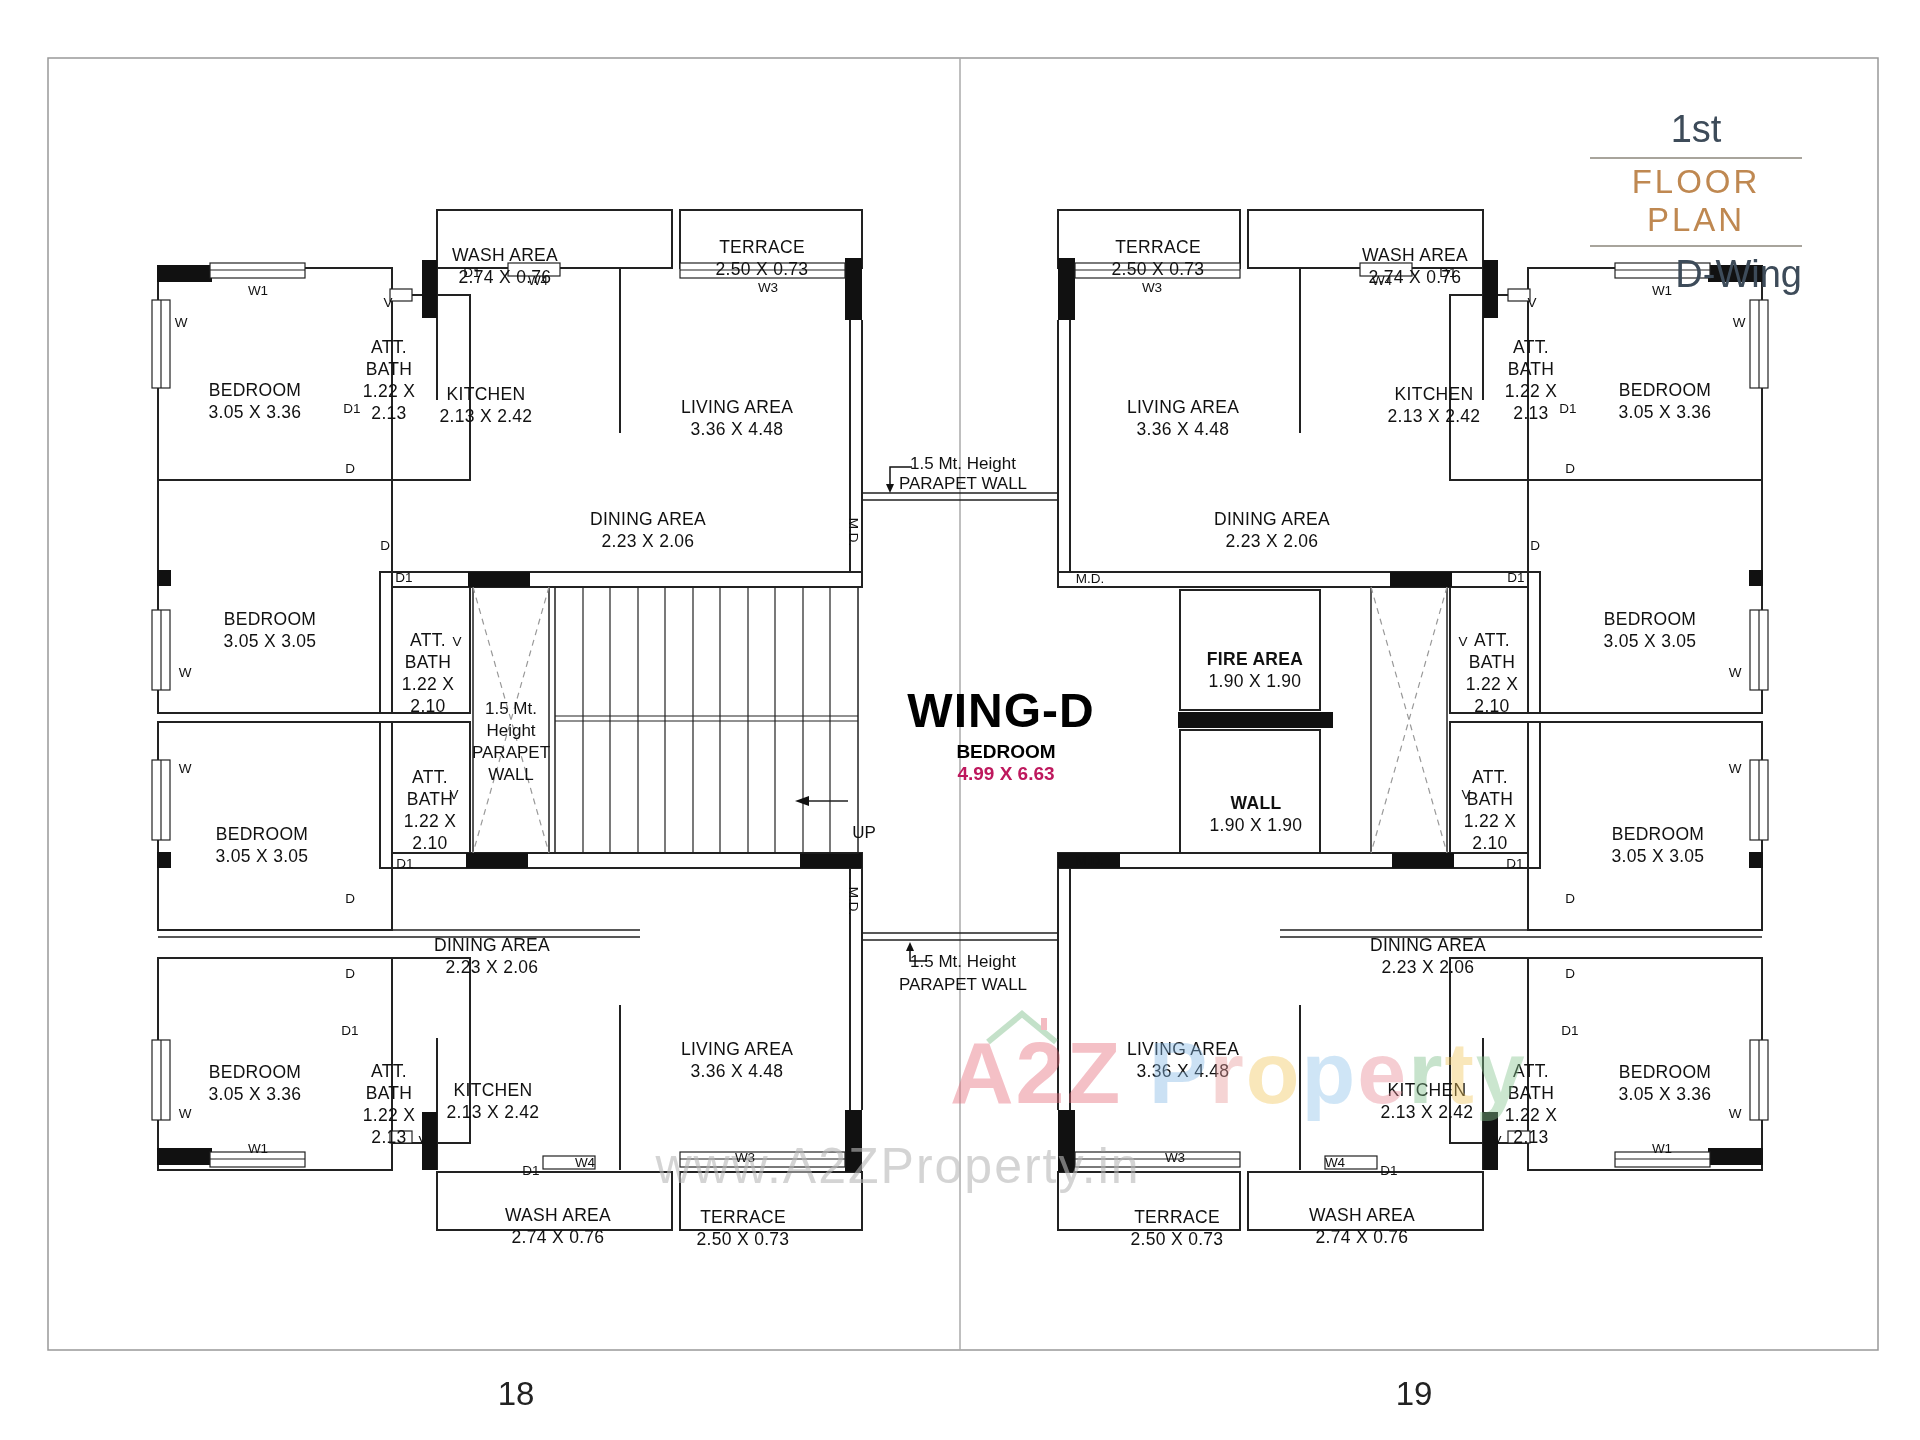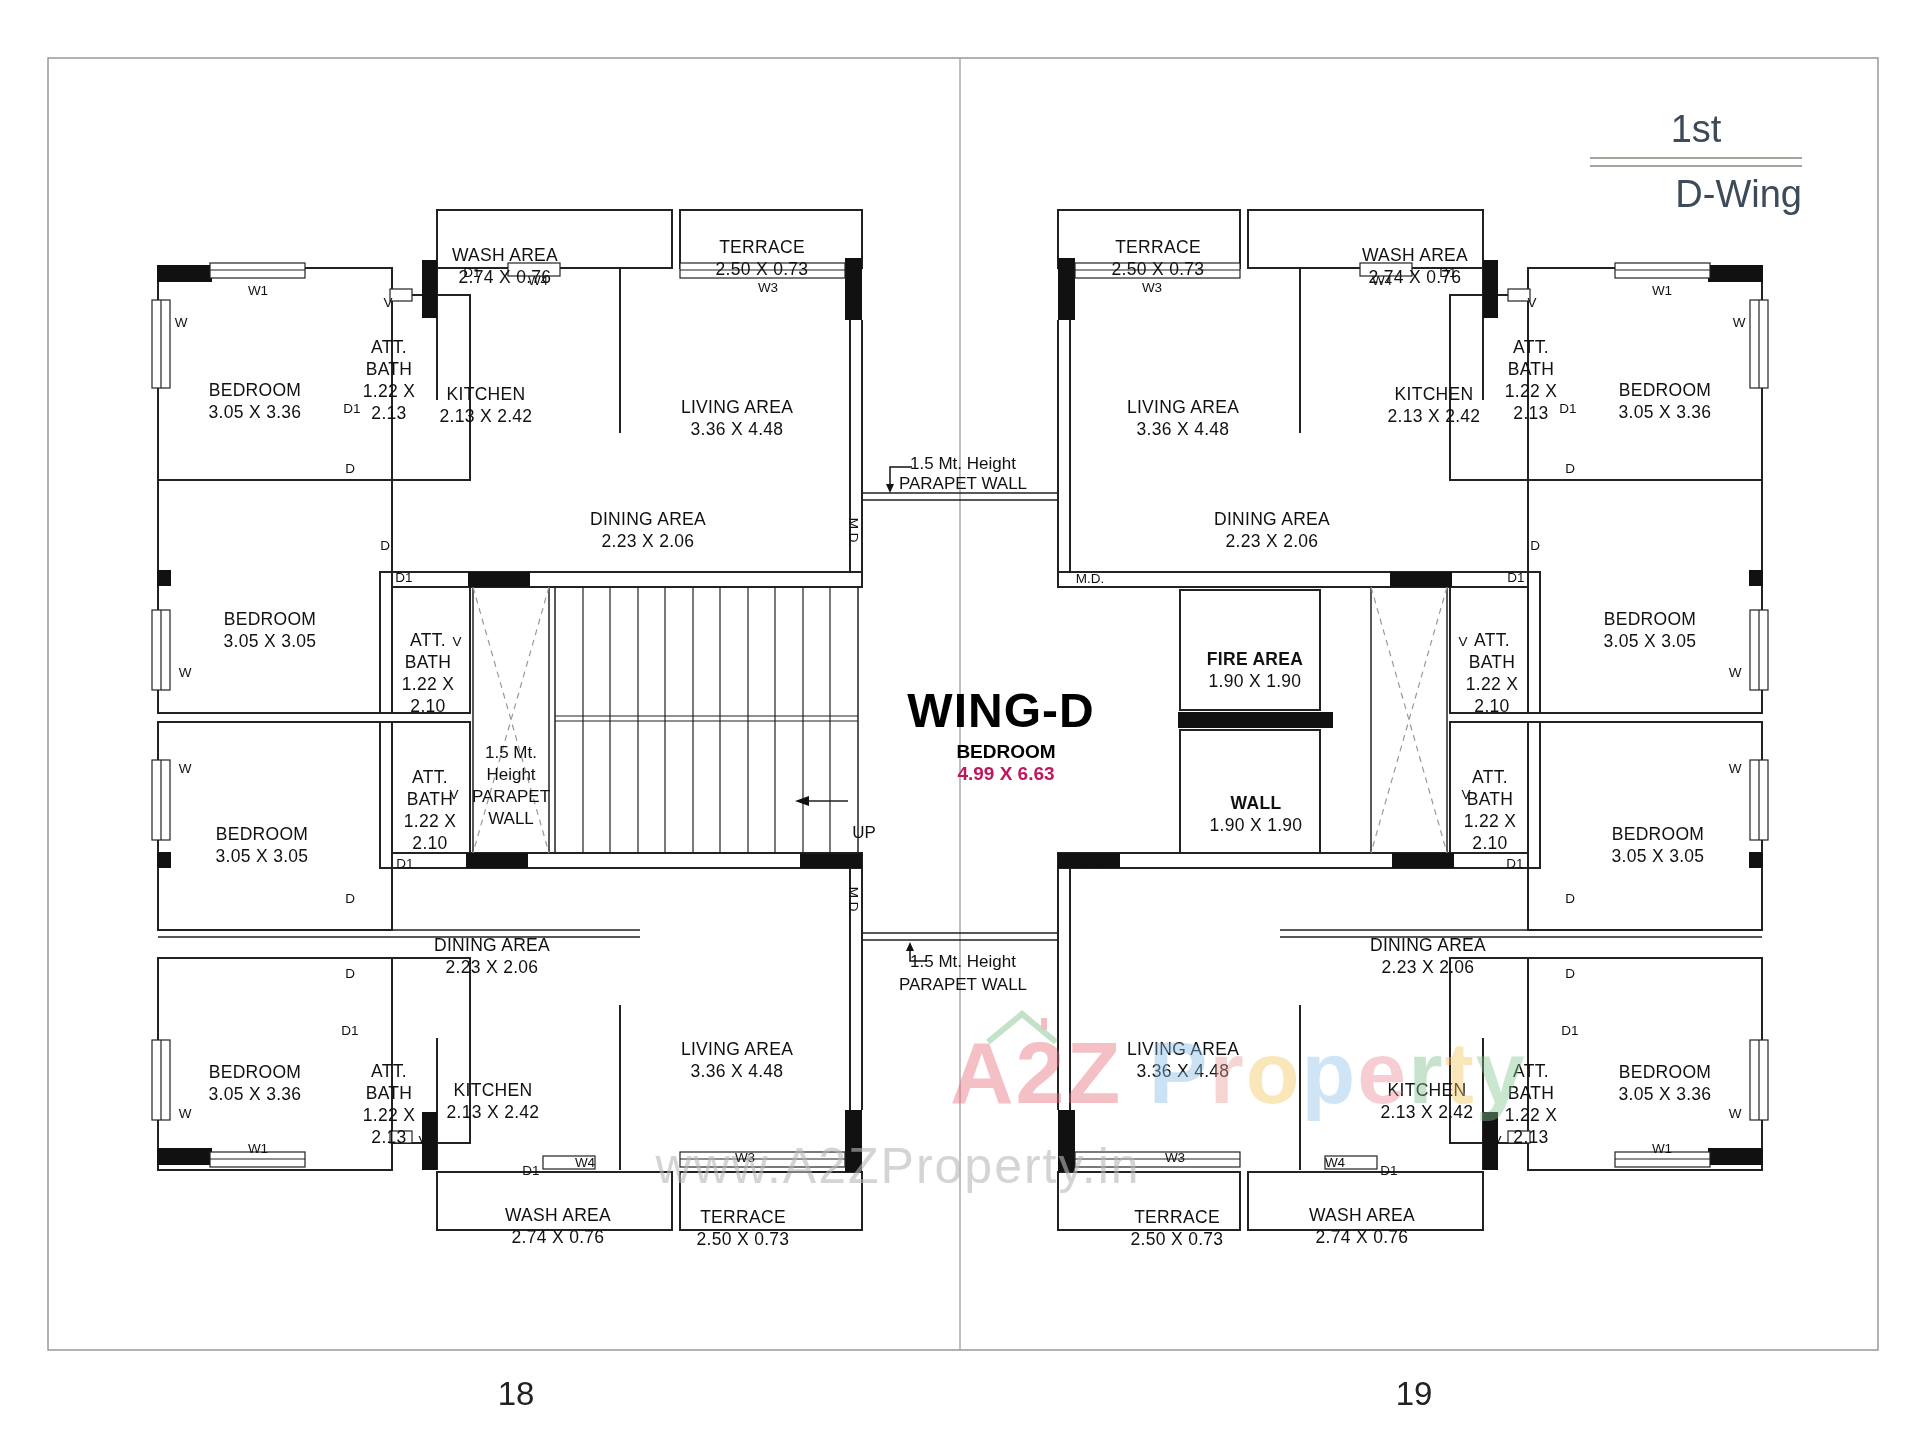--- a/index.html
+++ b/index.html
@@ -144,32 +144,33 @@
 
     <g opacity="0.45" fill="none" stroke-width="6">
       <path d="M988,1042 L1022,1014 L1056,1042" stroke="#7cbd88"></path>
       <line x1="1044" y1="1018" x2="1044" y2="1030" stroke="#e66a7a"></line>
     </g>
   </svg>
 
   <div class="title-block">
     <div class="title-floor">1st</div>
     <div class="title-rule"></div>
+    <div class="title-plan">FLOOR PLAN</div>
     <div class="title-rule"></div>
     <div class="title-wing">D-Wing</div>
   </div>
 
   <div class="wing-title" style="left:1001px;top:710px;position:absolute;transform:translate(-50%,-50%)">WING-D</div>
   <div class="passage" style="left:1006px;top:752px">BEDROOM</div>
   <div class="passage-dims" style="left:1006px;top:774px">4.99 X 6.63</div>
   <div class="annot" style="left:963px;top:464px">1.5 Mt. Height</div>
   <div class="annot" style="left:963px;top:484px">PARAPET WALL</div>
   <div class="annot" style="left:963px;top:962px">1.5 Mt. Height</div>
   <div class="annot" style="left:963px;top:985px">PARAPET WALL</div>
-  <div class="annot" style="left:511px;top:786px">1.5 Mt.
+  <div class="annot" style="left:511px;top:742px">1.5 Mt.
 Height
 PARAPET
 WALL</div>
   <div class="up-lbl" style="left:864px;top:833px">UP</div>
 
   <div class="lbl" style="left:255px;top:378px"><span>BEDROOM</span><span>3.05 X 3.36</span></div>
   <div class="lbl" style="left:389px;top:357px"><span>ATT.
 BATH</span><span>1.22 X
 2.13</span></div>
   <div class="lbl" style="left:486px;top:382px"><span>KITCHEN</span><span>2.13 X 2.42</span></div>

